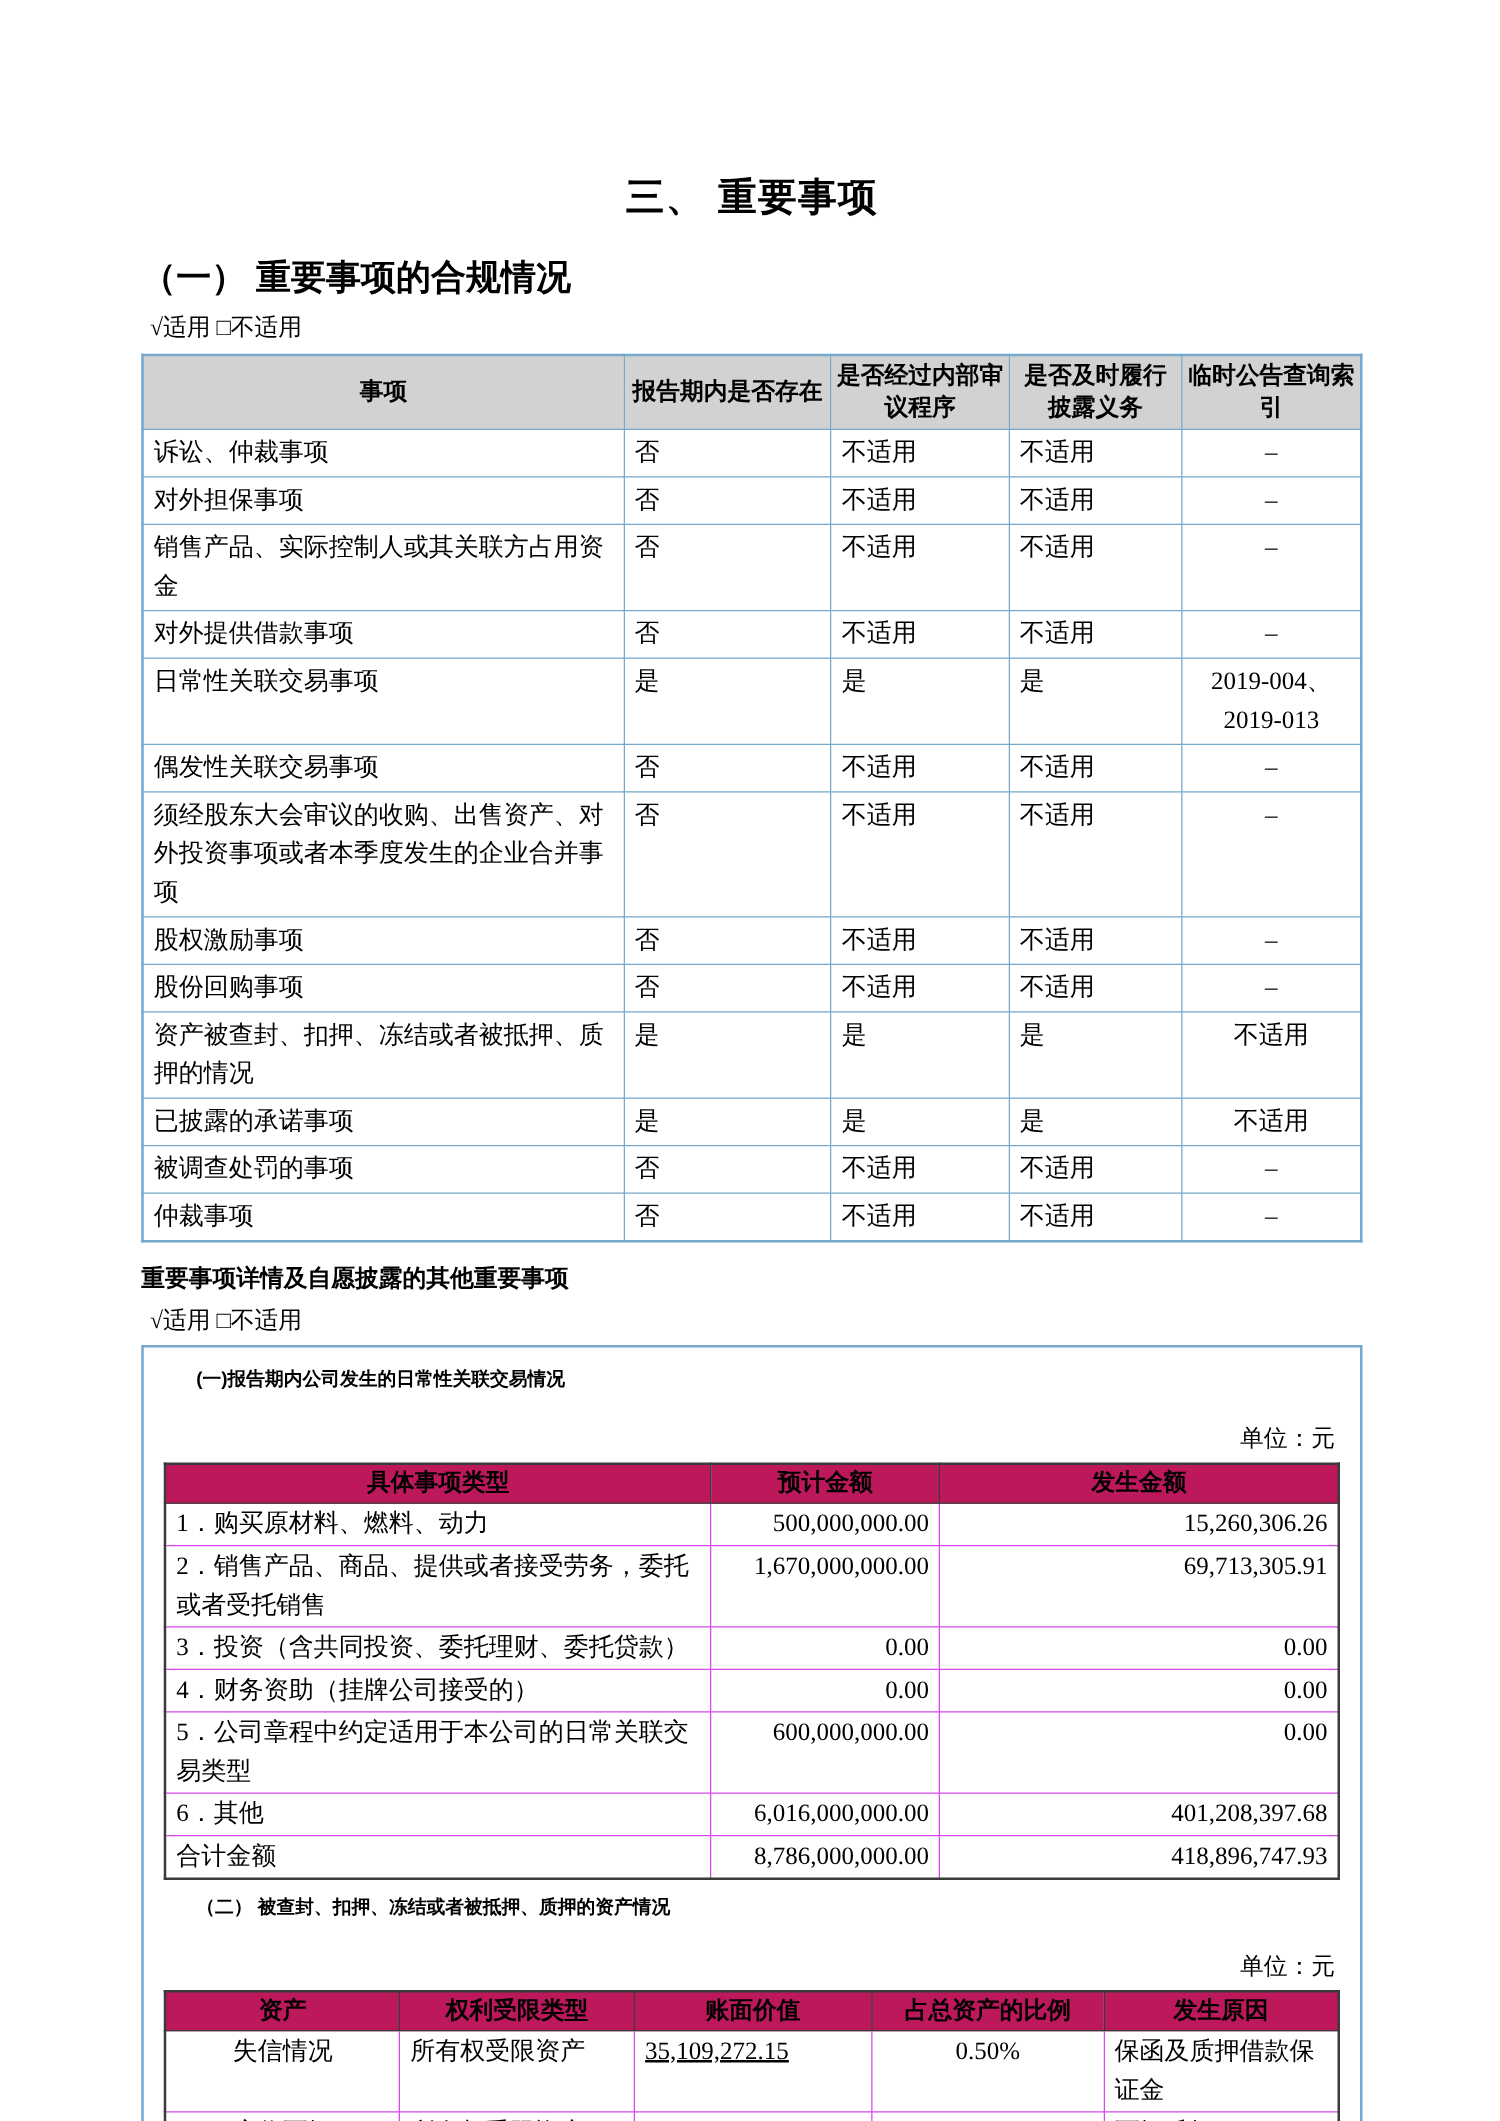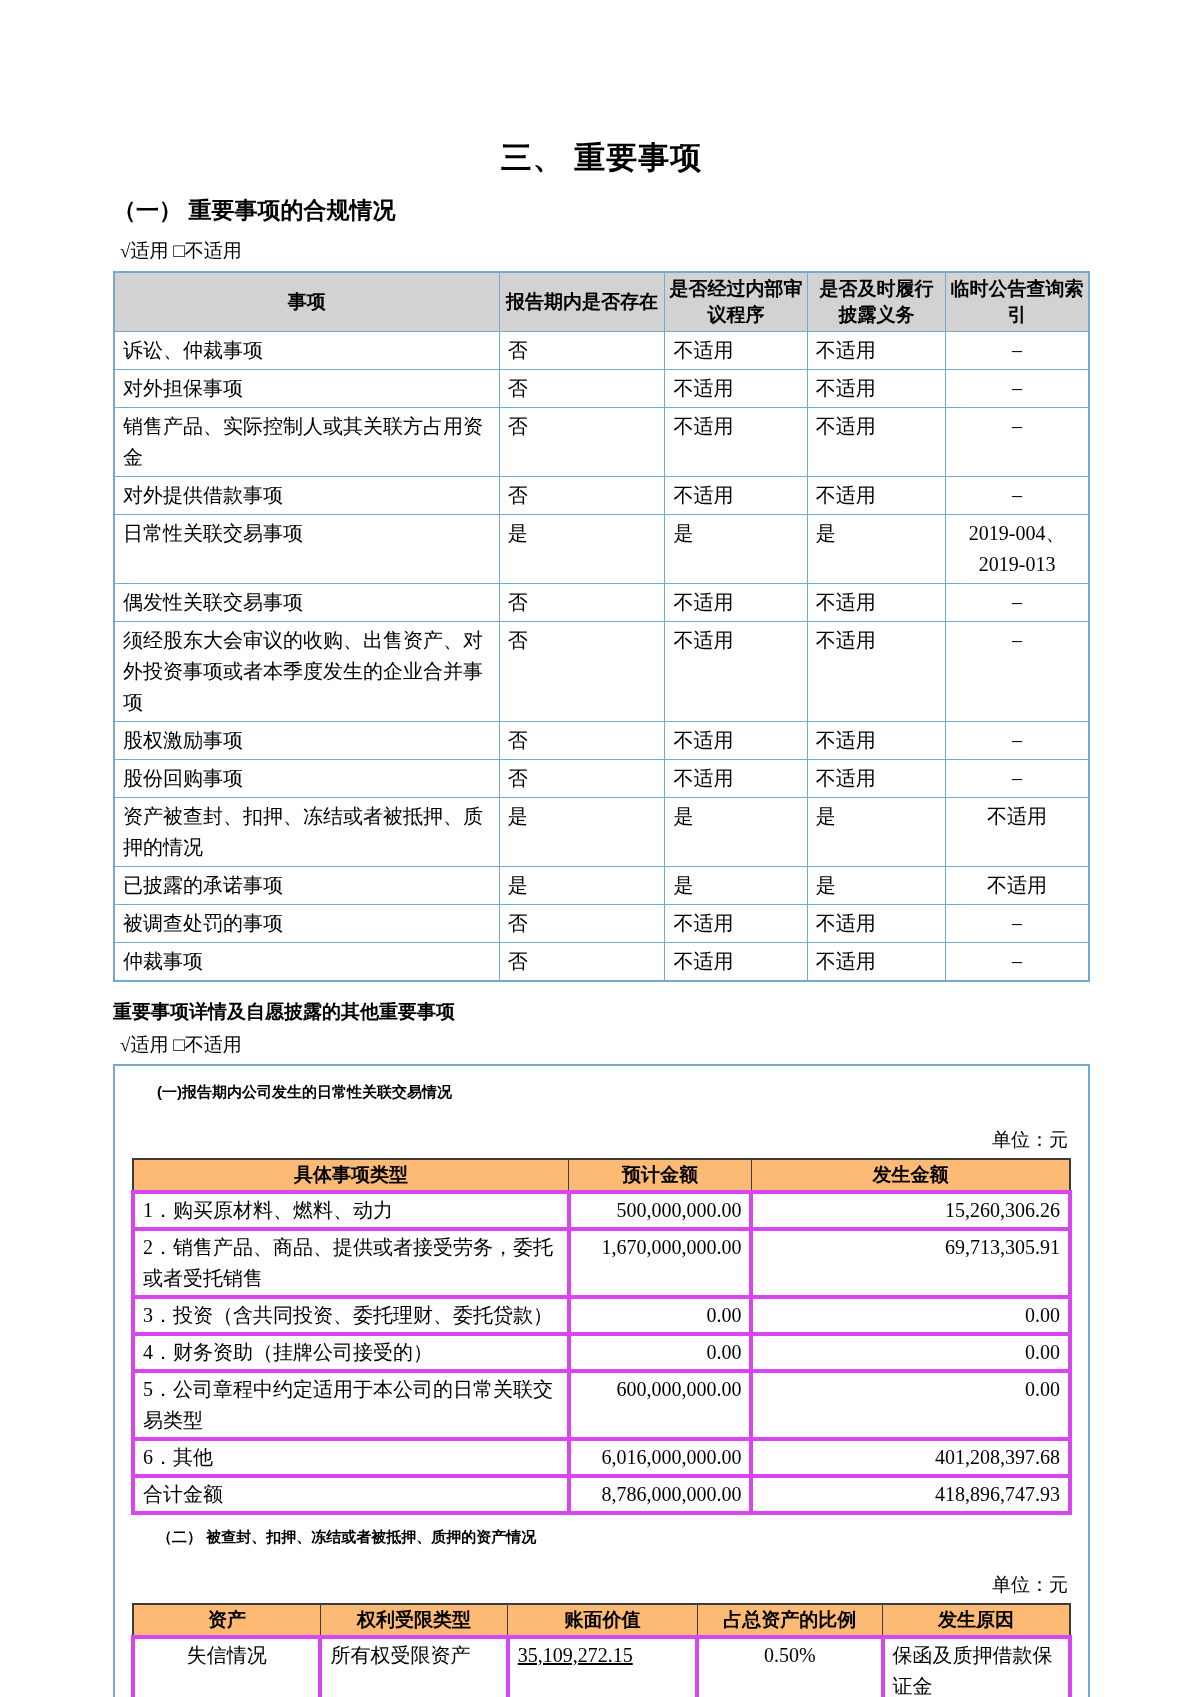--- a/index.html
+++ b/index.html
@@ -8,23 +8,23 @@
     font-family:"Liberation Serif","DejaVu Serif",serif;
     -webkit-font-smoothing:antialiased;
   }
   .content{width:977px;margin-left:113px;padding-top:138px;}
 
   .doc-title{
     font-family:"Liberation Sans","DejaVu Sans",sans-serif;
     font-weight:bold;font-size:31px;text-align:center;line-height:40px;letter-spacing:1px;
   }
   .sec-heading{
-    margin-top:18px;
-    font-family:"Liberation Sans","DejaVu Sans",sans-serif;
-    font-weight:bold;font-size:23px;line-height:28px;
+    margin-top:30px;
+    font-family:"Liberation Sans","DejaVu Sans",sans-serif;
+    font-weight:bold;font-size:28px;line-height:28px;
   }
   .applicability{margin-top:14px;font-size:19px;line-height:26px;padding-left:7px;}
 
   
   table.t1{
     width:100%;border-collapse:collapse;margin-top:7px;
     border:2px solid #74a8cc;font-size:20px;table-layout:fixed;
   }
   .t1 th{
     background:#d2d2d2;border:1px solid #74a8cc;
@@ -44,26 +44,26 @@
     font-weight:bold;font-size:15px;line-height:28px;margin:4px 14px 0 42px;
   }
   .unit-line{text-align:right;font-size:19px;line-height:24px;margin:22px 20px 6px 0;}
 
   
   table.t2,table.t3{
     width:941px;margin:0 auto;border-collapse:collapse;border:2px solid #3b3b3b;
     font-size:20px;table-layout:fixed;
   }
   .t2 th,.t3 th{
-    background:#fdba74;border:1px solid #3b3b3b;
+    background:#be185d;border:1px solid #3b3b3b;
     font-family:"Liberation Sans","DejaVu Sans",sans-serif;
     font-weight:bold;font-size:19px;line-height:26px;padding:2px 4px;text-align:center;
   }
   .t2 td,.t3 td{
-    border:4px solid #d946ef;padding:1px 8px;line-height:31px;vertical-align:top;
+    border:1px solid #d946ef;padding:1px 8px;line-height:31px;vertical-align:top;
     word-break:break-word;
   }
   .t2 td:nth-child(2),.t2 td:nth-child(3){text-align:right;}
   .t3 td:nth-child(1){text-align:center;}
   .t3 td:nth-child(3){text-decoration:underline;}
   .t3 td:nth-child(4){text-align:center;}
 </style>
 </head>
 <body>
 

